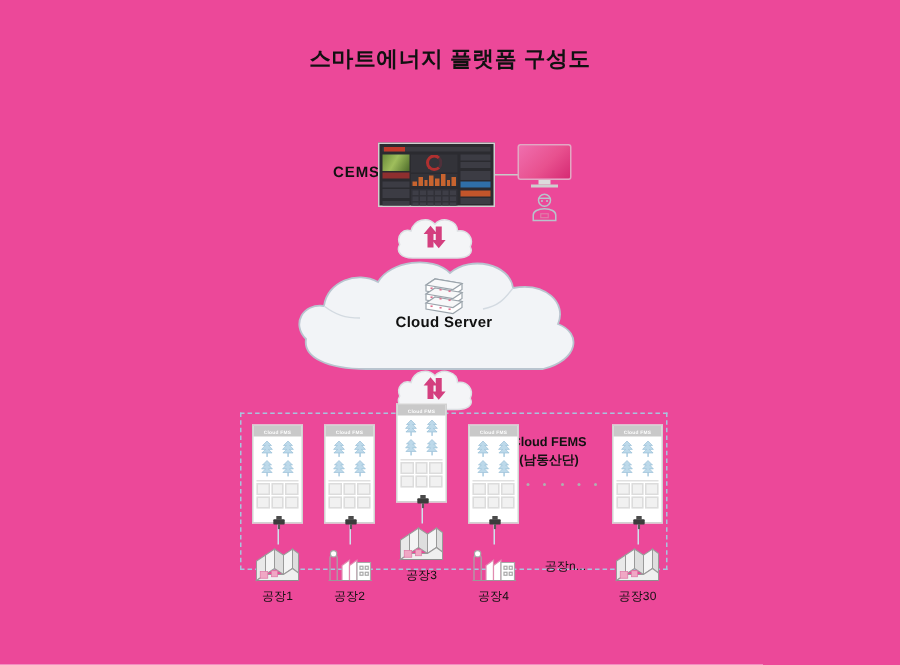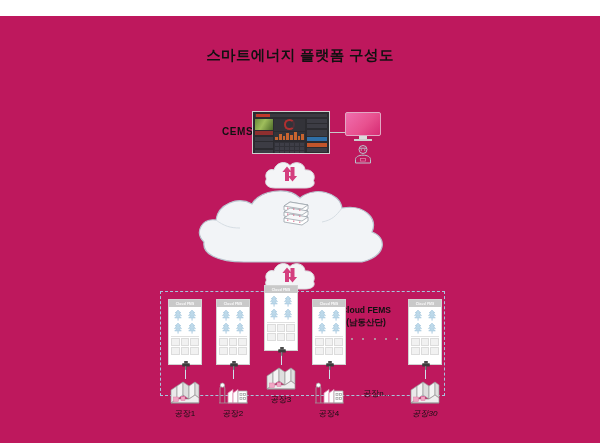--- a/index.html
+++ b/index.html
@@ -1,21 +1,21 @@
 <!DOCTYPE html>
 <html><head>
 <meta charset="utf-8">
 <style>
   html,body{margin:0;padding:0;background:#fff;}
   body{
     width:600px;height:443px;position:relative;overflow:hidden;
     font-family:"Liberation Sans","DejaVu Sans",sans-serif;
     color:#1a1a1a;
   }
-  .page{position:absolute;inset:0;background:#be185d;margin-top:16px;}
+  .page{position:absolute;inset:0;background:#ec4899;}
 
   
   .title{
     position:absolute;top:30px;left:0;width:600px;text-align:center;
     font-size:14.5px;font-weight:bold;letter-spacing:.4px;color:#111;
   }
 
   
   .cems-label{
     position:absolute;left:222px;top:110px;font-size:10px;font-weight:bold;
@@ -238,20 +238,21 @@
       <rect x="7" y="21.6" width="1.4" height="1.1"></rect>
       <rect x="13" y="10.6" width="1.4" height="1.1"></rect>
         <rect x="13" y="16.6" width="1.4" height="1.1"></rect>
       <rect x="13" y="22.6" width="1.4" height="1.1"></rect>
       <rect x="19" y="11.6" width="1.4" height="1.1"></rect>
         <rect x="19" y="17.6" width="1.4" height="1.1"></rect>
       <rect x="19" y="23.6" width="1.4" height="1.1"></rect>
     </g>
   </svg>
 
+  <div class="cloud-label">Cloud Server</div>
 
   <svg class="arrow-cloud ac-bottom" viewBox="0 0 56 34">
     <path d="M13 30 C5 30 2 25.5 4.5 21 C2 15 7 10 12 12 C14 4.5 23 2 28 7.5
              C33 2 43 5 43 12 C50 11 54 17 51.5 22.5 C54 27.5 49 30 43 30 Z" fill="#f4f5f7" stroke="#dcdfe3" stroke-width="1"></path>
     <g fill="#d43f7f">
       <path d="M23 23 V14 l-2.6 0 L25 8.5 L29.6 14 H27 v9 Z"></path>
       <path d="M33 9 v9 h2.6 L31 23.5 L26.4 18 H29 V9 Z" transform="translate(-0.5,0)"></path>
     </g>
   </svg>
 
@@ -504,21 +505,21 @@
   <path d="M3 24 L32 24" stroke="#9a9a9a" stroke-width=".8"></path>
 </svg>
         </div>
         <div class="flabel">공장4</div>
       </div>
       <div class="fcol" style="left: 356px; top: 283px;">
         <div style="height:60px"></div>
         <div class="fimg"></div>
         <div class="flabel">공장n...</div>
       </div>
-      <div class="fcol" style="left: 404px; top: 283px; font-style: italic;">
+      <div class="fcol" style="left: 404px; top: 283px;">
         <div class="card">
         <div class="card-hd">Cloud FMS</div>
         <div class="card-body">
           <div class="trees">
             <svg viewBox="0 0 10 12" width="10" height="12">
   <path d="M5 1 L8 4 H6.2 L8.6 6.6 H6 L8.4 9 H1.6 L4 6.6 H1.4 L3.8 4 H2 Z" fill="#bdd9ea" stroke="#8fb9d4" stroke-width=".4"></path>
   <rect x="4.6" y="9" width=".9" height="2.6" fill="#9fc3db"></rect>
 </svg>
               <svg viewBox="0 0 10 12" width="10" height="12">
   <path d="M5 1 L8 4 H6.2 L8.6 6.6 H6 L8.4 9 H1.6 L4 6.6 H1.4 L3.8 4 H2 Z" fill="#bdd9ea" stroke="#8fb9d4" stroke-width=".4"></path>

